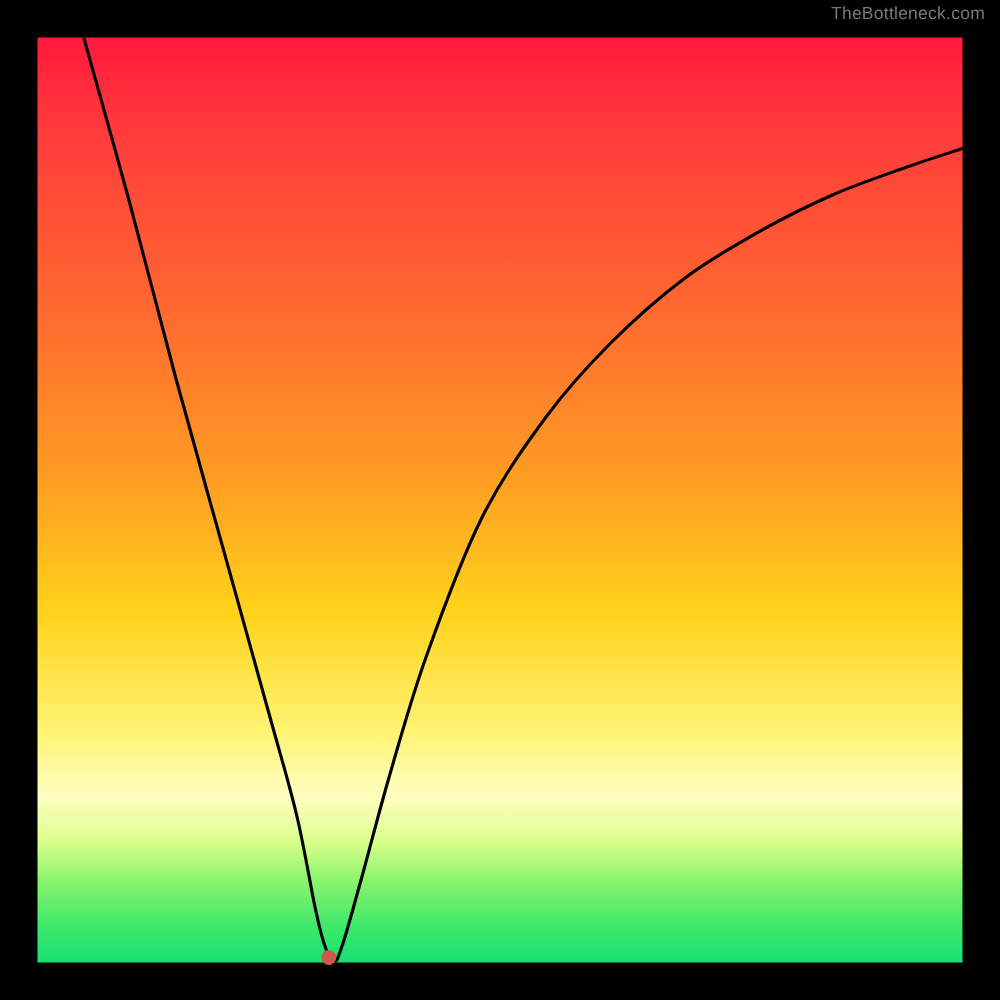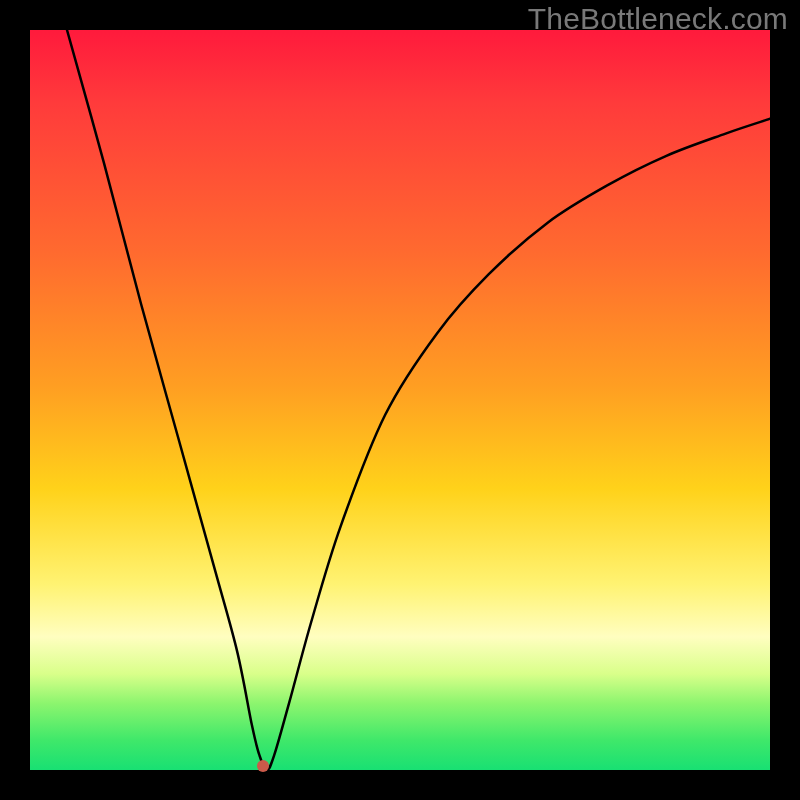--- a/index.html
+++ b/index.html
@@ -14,21 +14,21 @@
     position: relative;
     width: 800px;
     height: 800px;
     background: #000;
   }
   .watermark {
     position: absolute;
     top: 2px;
     right: 12px;
     font-family: Arial, Helvetica, sans-serif;
-    font-size: 30px;
+    font-size: 14px;
     color: #797979;
     font-weight: 500;
     letter-spacing: 0.2px;
   }
   .plot-area {
     position: absolute;
     left: 30px;
     top: 30px;
     width: 740px;
     height: 740px;

